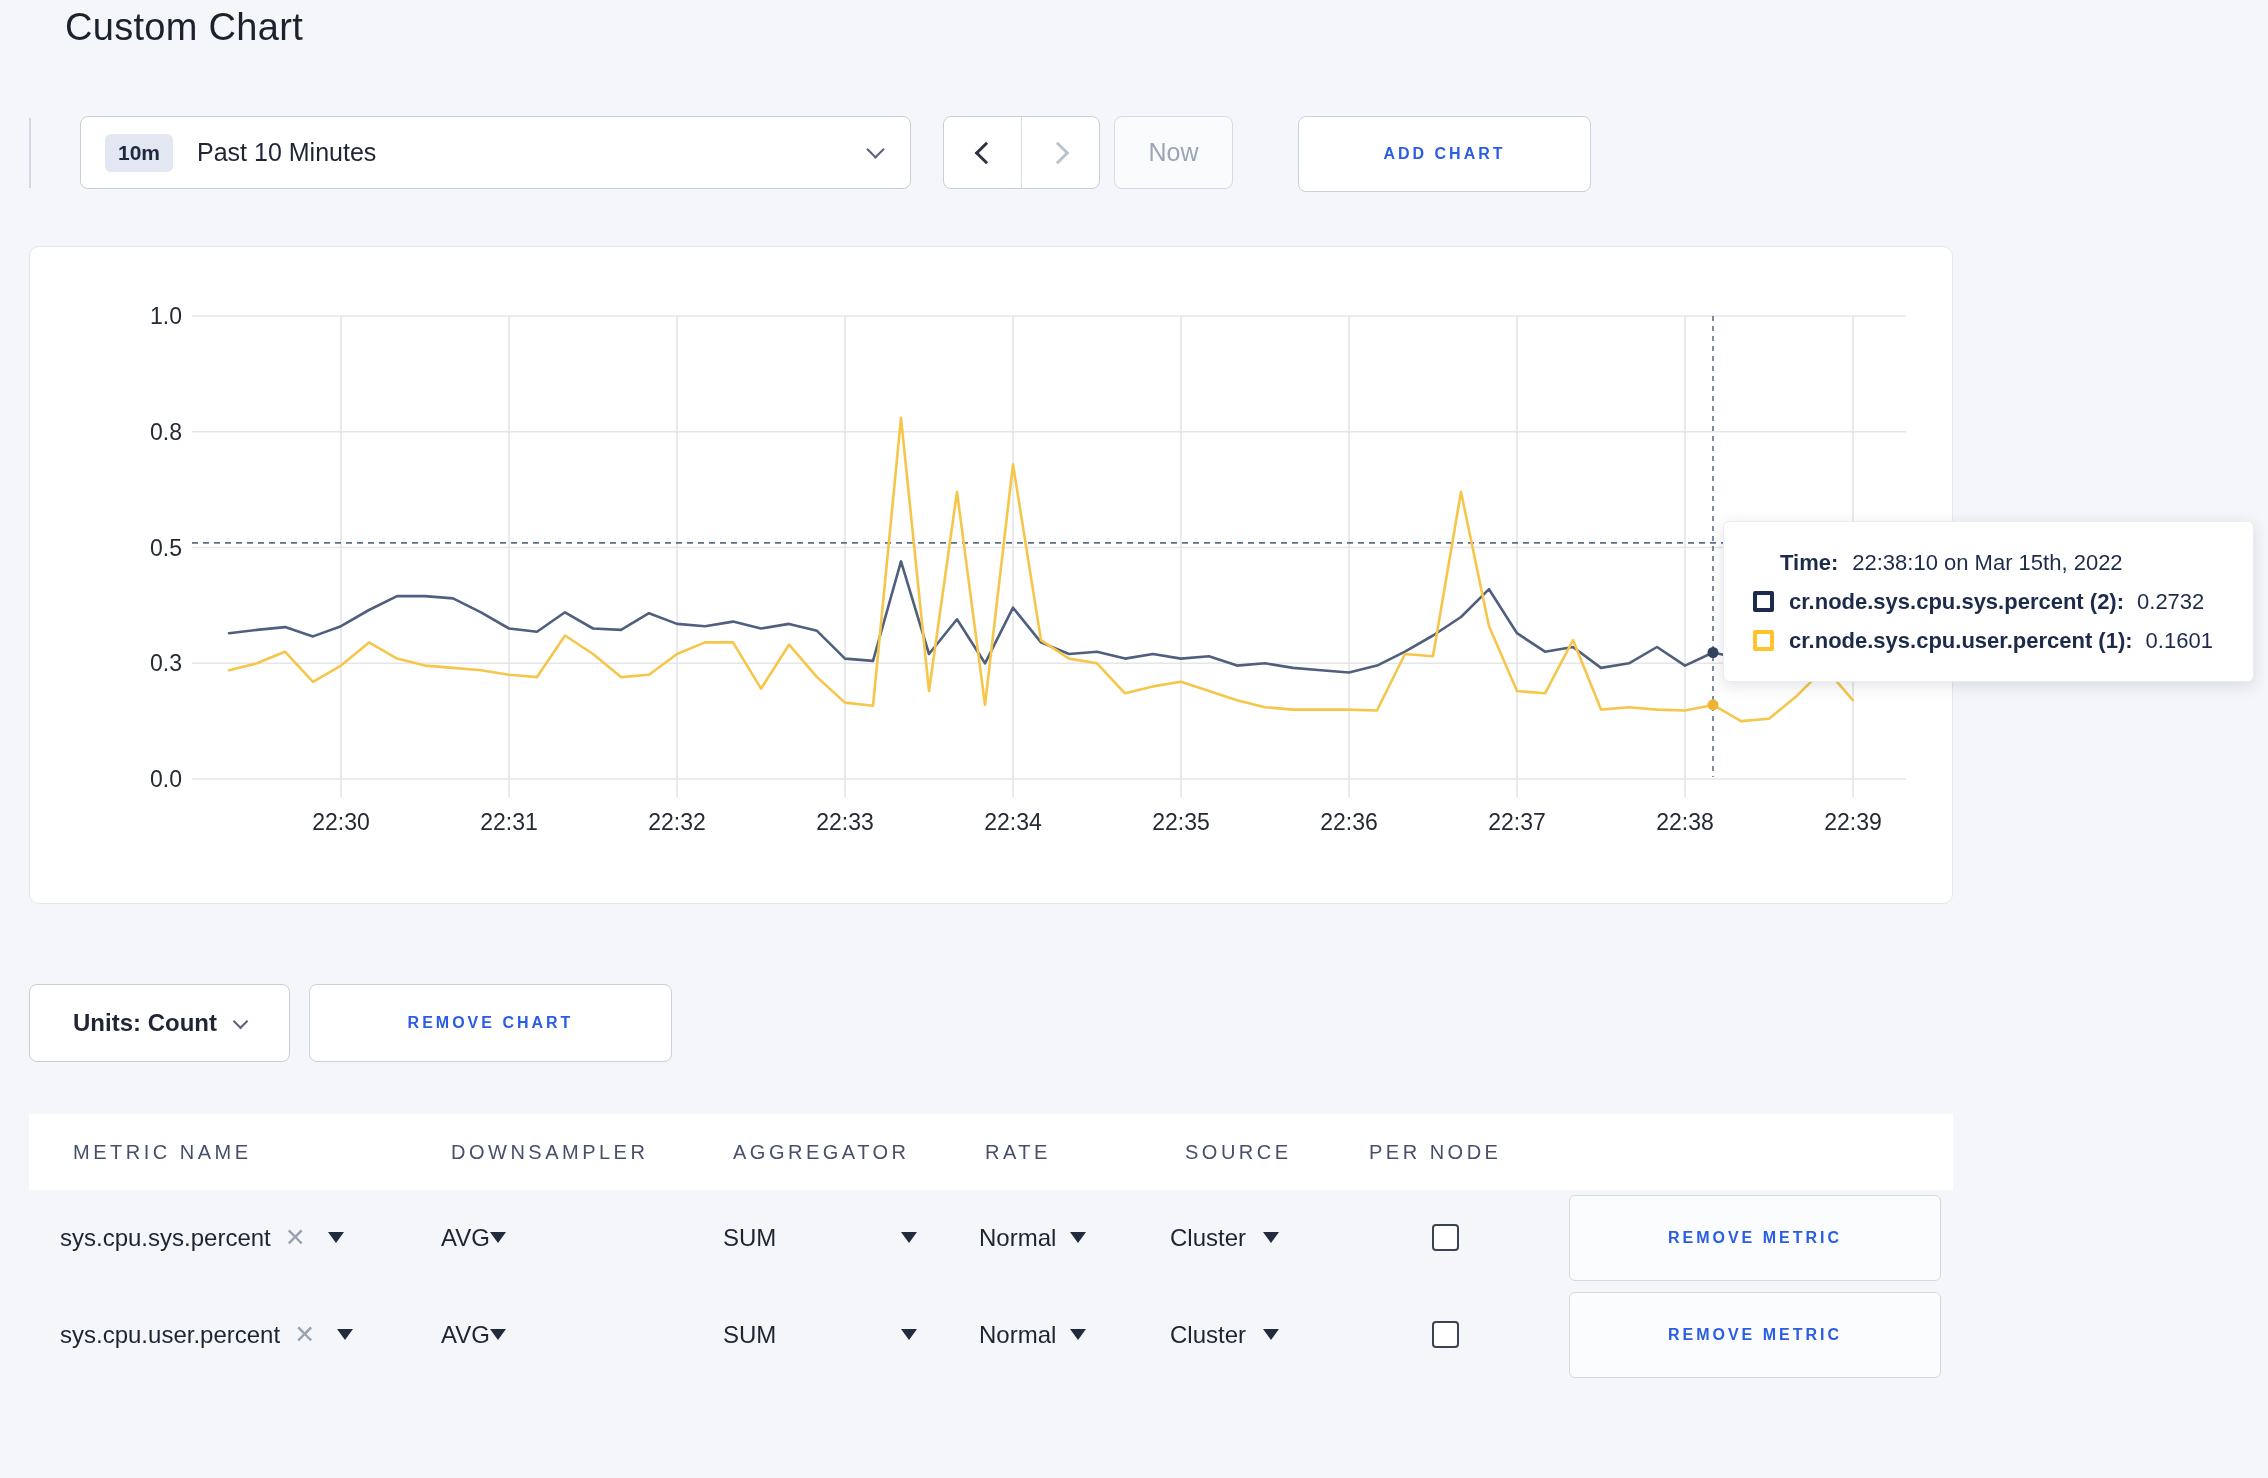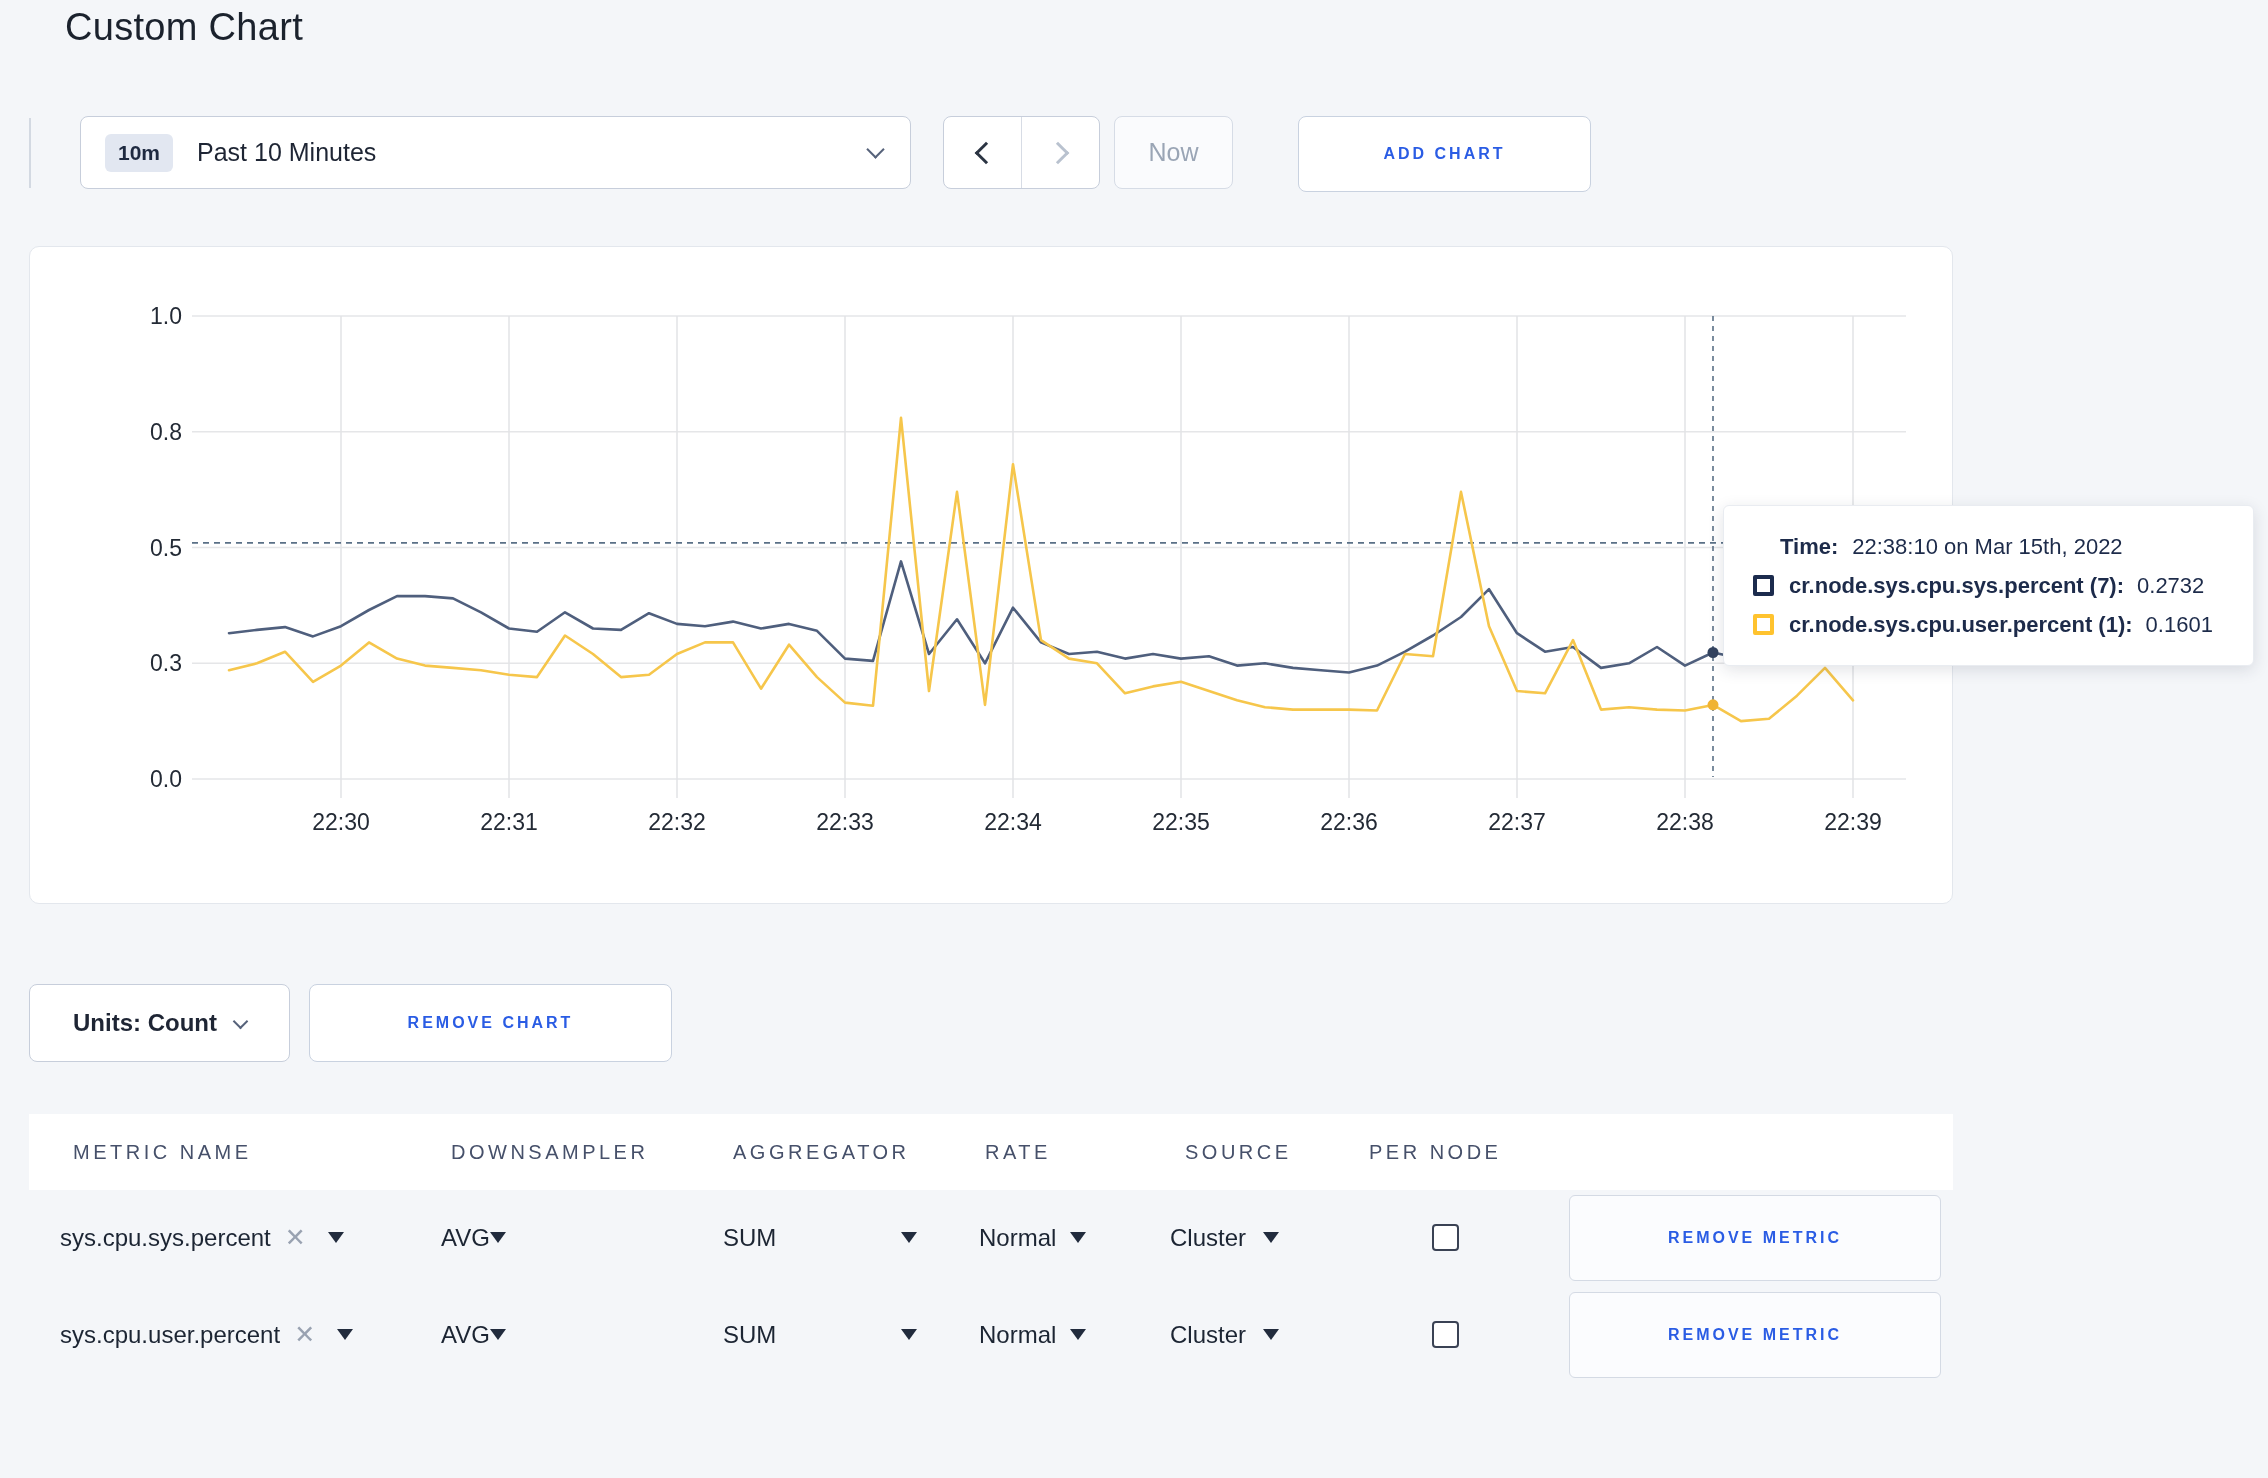--- a/index.html
+++ b/index.html
@@ -60,21 +60,21 @@
   
   .chart-card {
     position:absolute; left:29px; top:246px; width:1924px; height:658px;
     background:#fff; border:1.5px solid #e3e7ed; border-radius:10px;
   }
   .chart-card svg { display:block; }
   svg text { font-family:"Liberation Sans", sans-serif; font-size:23px; fill:#232a35; }
 
   
   .tooltip {
-    position:absolute; left:1723px; top:505px; width:531px; height:161px;
+    position:absolute; left:1723px; top:521px; width:531px; height:161px;
     background:#fff; border:1px solid #e9ecf1; border-radius:6px;
     box-shadow:0 4px 16px rgba(30,40,60,.13);
     display:flex; flex-direction:column; justify-content:center; gap:13px;
     padding:16px 20px 16px 29px; z-index:20;
   }
   .tt-time { margin-left:27px; font-size:22px; color:#1d2b4a; }
   .tt-time-label { font-weight:bold; margin-right:14px; }
   .tt-row { display:flex; align-items:center; font-size:22px; color:#1d2b4a; }
   .tt-swatch {
     width:21px; height:21px; border:4.5px solid #000; border-radius:2px;
@@ -198,21 +198,21 @@
         <circle cx="1683" cy="457.8737" r="5.5" fill="#f0b332"></circle>
       </svg>
   </div>
 
   <div class="tooltip">
     <div class="tt-time">
       <span class="tt-time-label">Time:</span><span class="tt-time-value">22:38:10 on Mar 15th, 2022</span>
     </div>
     <div class="tt-row">
       <span class="tt-swatch" style="border-color: rgb(28, 43, 77);"></span>
-      <span class="tt-name">cr.node.sys.cpu.sys.percent (7):</span>
+      <span class="tt-name">cr.node.sys.cpu.sys.percent (2):</span>
       <span class="tt-val">0.2732</span>
     </div>
     <div class="tt-row">
       <span class="tt-swatch" style="border-color: rgb(255, 195, 46);"></span>
       <span class="tt-name">cr.node.sys.cpu.user.percent (1):</span>
       <span class="tt-val">0.1601</span>
     </div>
   </div>
 
   <div class="units-btn">

